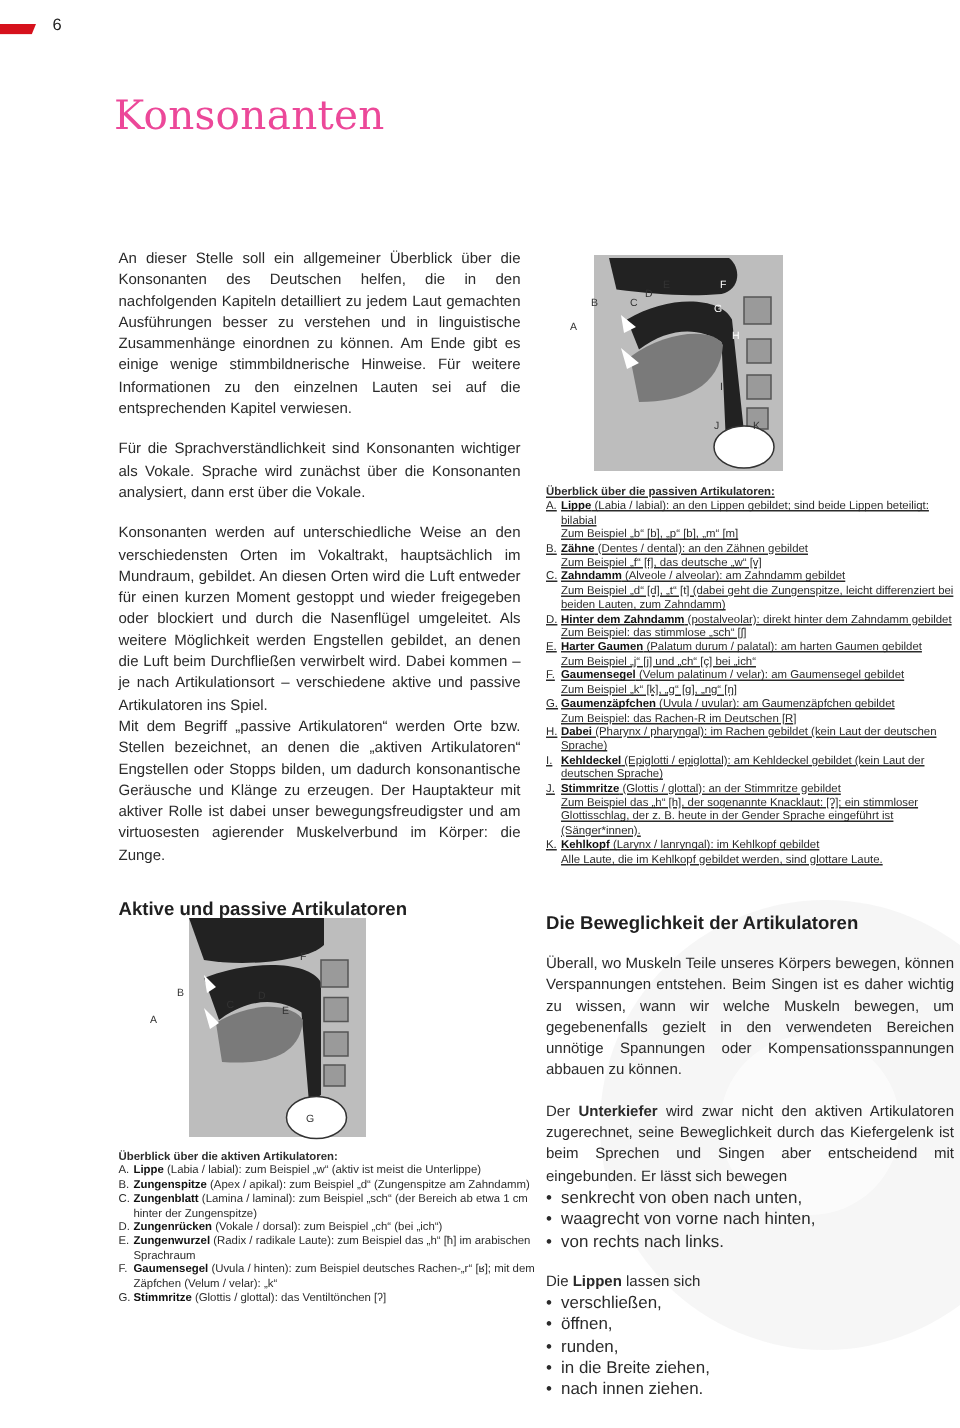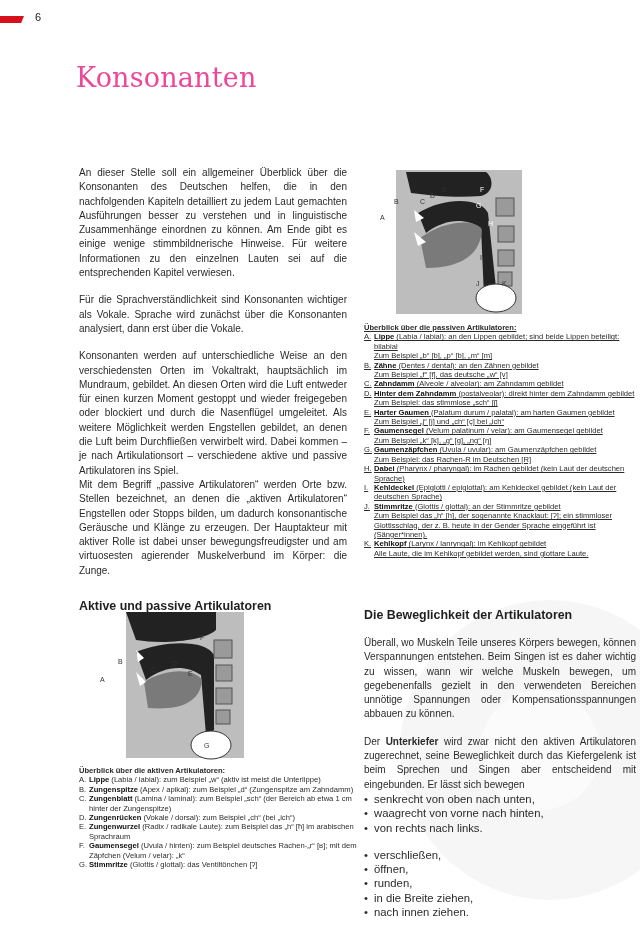--- a/index.html
+++ b/index.html
@@ -144,21 +144,21 @@
   <div class="list-item">
       <span class="letter">A.</span>
       <span class="txt"><b>Lippe</b><span> (Labia / labial): an den Lippen gebildet; sind beide Lippen beteiligt: bilabial</span><br><span>Zum Beispiel „b“ [b], „p“ [b], „m“ [m]</span></span>
     </div>
   <div class="list-item">
       <span class="letter">B.</span>
       <span class="txt"><b>Zähne</b><span> (Dentes / dental): an den Zähnen gebildet</span><br><span>Zum Beispiel „f“ [f], das deutsche „w“ [v]</span></span>
     </div>
   <div class="list-item">
       <span class="letter">C.</span>
-      <span class="txt"><b>Zahndamm</b><span> (Alveole / alveolar): am Zahndamm gebildet</span><br></span>
+      <span class="txt"><b>Zahndamm</b><span> (Alveole / alveolar): am Zahndamm gebildet</span><br><span>Zum Beispiel „d“ [d], „t“ [t] (dabei geht die Zungenspitze, leicht differenziert bei beiden Lauten, zum Zahndamm)</span></span>
     </div>
   <div class="list-item">
       <span class="letter">D.</span>
       <span class="txt"><b>Hinter dem Zahndamm</b><span> (postalveolar): direkt hinter dem Zahndamm gebildet</span><br><span>Zum Beispiel: das stimmlose „sch“ [ʃ]</span></span>
     </div>
   <div class="list-item">
       <span class="letter">E.</span>
       <span class="txt"><b>Harter Gaumen</b><span> (Palatum durum / palatal): am harten Gaumen gebildet</span><br><span>Zum Beispiel „j“ [j] und „ch“ [ç] bei „ich“</span></span>
     </div>
   <div class="list-item">
@@ -198,20 +198,21 @@
       </li>
     <li>
         <span class="dot">•</span>
         <span>waagrecht von vorne nach hinten,</span>
       </li>
     <li>
         <span class="dot">•</span>
         <span>von rechts nach links.</span>
       </li>
   </ul>
+  <p class="body" style="margin-bottom:0"><span>Die </span><b>Lippen</b><span> lassen sich</span></p>
   <ul class="bullets">
     <li>
         <span class="dot">•</span>
         <span>verschließen,</span>
       </li>
     <li>
         <span class="dot">•</span>
         <span>öffnen,</span>
       </li>
     <li>

